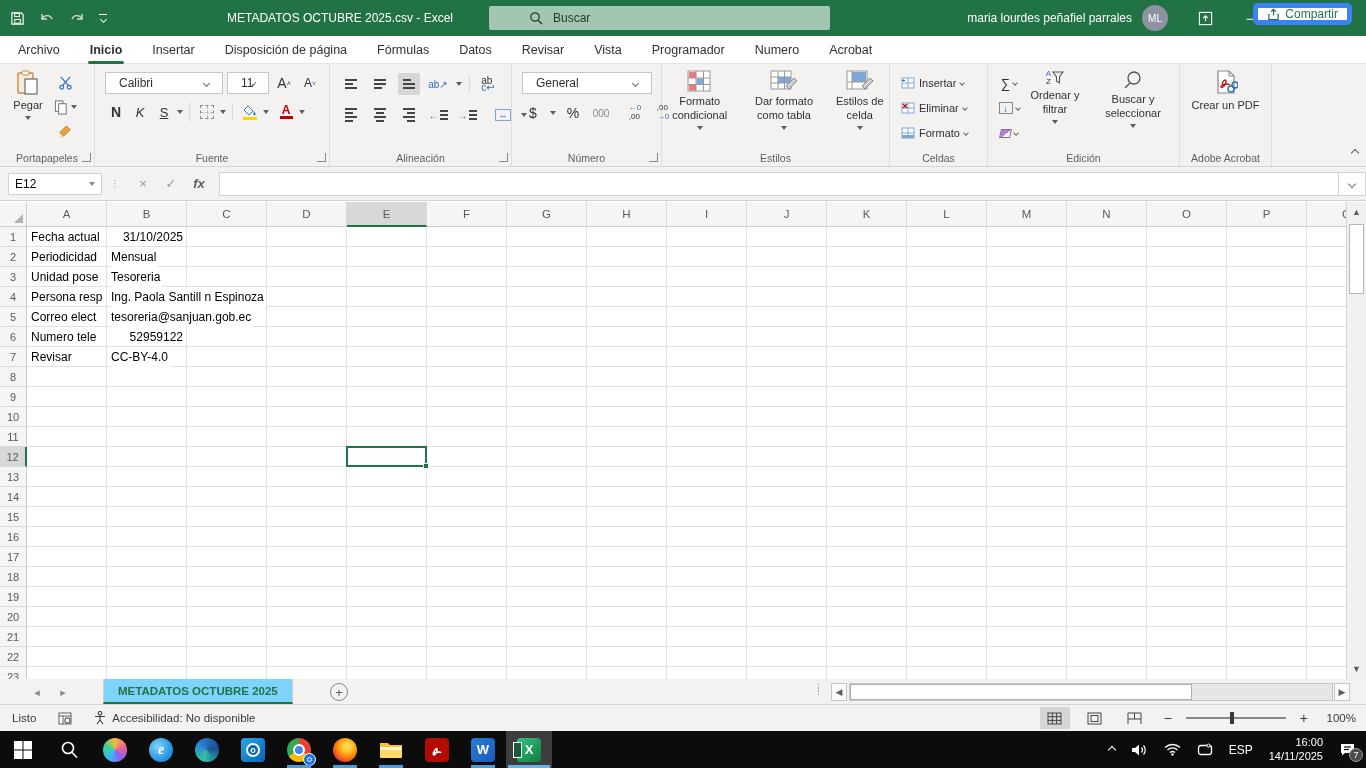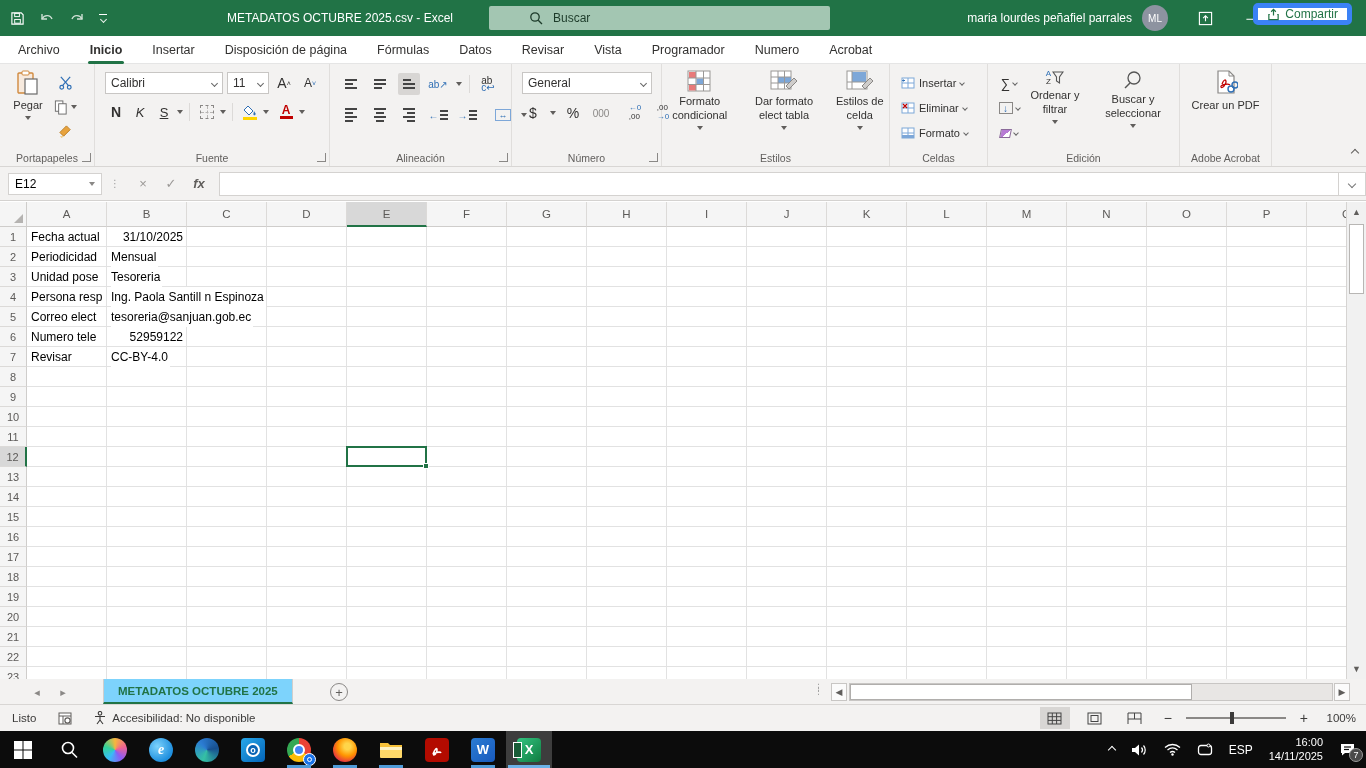--- a/index.html
+++ b/index.html
@@ -28,21 +28,21 @@
   #share-btn { position:absolute; right:14px; top:3px; height:22px; border:5px solid #3b82f6; border-radius:5px; display:flex; align-items:center; gap:5px; padding:0 9px; color:#217346; font-size:12px; cursor:pointer; background:#fff; }
 
   
   #ribbon { position:absolute; left:0; top:64px; width:1366px; height:103px; background:#f3f2f1; border-bottom:1px solid #d8d6d4; font-size:11px; color:#323130; }
   .grp { position:absolute; top:0; height:102px; border-right:1px solid #e0dedc; }
   .grp-label { position:absolute; bottom:2px; left:0; right:0; text-align:center; color:#605e5c; font-size:10.5px; }
   .launcher { position:absolute; right:3px; bottom:4px; width:9px; height:9px; border-right:1.2px solid #8a8886; border-bottom:1.2px solid #8a8886; cursor:pointer; }
   .bigbtn { display:flex; flex-direction:column; align-items:center; justify-content:flex-start; gap:3px; padding-top:6px; height:84px; cursor:pointer; text-align:center; line-height:1.25; }
   .dd { display:inline-block; border-left:3.5px solid transparent; border-right:3.5px solid transparent; border-top:4px solid #605e5c; vertical-align:middle; }
   .sbtn { display:inline-flex; align-items:center; justify-content:center; height:22px; min-width:22px; cursor:pointer; border-radius:2px; }
-  .combo { background:#fff; border:1px solid #c8c6c4; height:22px; display:flex; align-items:center; justify-content:space-between; padding:0 5px; font-size:12px; cursor:pointer; }
+  .combo { background:#fff; border:1px solid #c8c6c4; height:22px; display:flex; align-items:center; justify-content:space-between; padding:0 13px; font-size:12px; cursor:pointer; }
   .bars { display:inline-flex; flex-direction:column; gap:2.5px; }
   .bars i { display:block; height:1.6px; background:#444; }
   .mini-col { display:flex; flex-direction:column; gap:2px; justify-content:flex-start; padding-top:8px; }
   .lblrow { display:flex; align-items:center; gap:4px; height:22px; cursor:pointer; padding:0 3px; }
   .two { display:flex; flex-direction:column; font-size:8px; line-height:1.1; color:#333; }
 
   
   #formulabar { position:absolute; left:0; top:167px; width:1366px; height:34px; background:#f3f2f1; border-bottom:1px solid #d4d2d0; display:flex; align-items:center; }
   #namebox { width:94px; height:22px; background:#fff; border:1px solid #d4d2d0; margin-left:8px; display:flex; align-items:center; justify-content:space-between; padding:0 6px; font-size:12px; cursor:pointer; }
   .fdots { color:#a0a0a0; margin:0 8px; font-size:10px; letter-spacing:1px; }
@@ -407,21 +407,21 @@
         <div class="bigbtn" style="width:86px;">
           <svg width="28" height="22" viewBox="0 0 28 22">
               <rect x="1" y="1" width="20" height="18" fill="#fff" stroke="#9a9896"></rect>
               <rect x="8" y="7" width="13" height="6" fill="#7da7d8"></rect>
               <line x1="1" y1="7" x2="21" y2="7" stroke="#9a9896"></line>
               <line x1="1" y1="13" x2="21" y2="13" stroke="#9a9896"></line>
               <line x1="8" y1="1" x2="8" y2="19" stroke="#9a9896"></line>
               <line x1="14.5" y1="1" x2="14.5" y2="19" stroke="#9a9896"></line>
               <path d="M16 16 L24 8 L27 11 L19 19 Z" fill="#cfcdcb" stroke="#8a8886"></path>
             </svg>
-          <span>Dar formato elect tabla</span>
+          <span>Dar formato como tabla</span>
           <span class="dd"></span>
         </div>
         <div class="bigbtn" style="width:62px;">
           <svg width="28" height="22" viewBox="0 0 28 22">
               <rect x="1" y="1" width="20" height="18" fill="#fff" stroke="#9a9896"></rect>
               <rect x="6" y="2" width="14" height="10" fill="#7da7d8"></rect>
               <line x1="6" y1="1" x2="6" y2="19" stroke="#9a9896"></line>
               <line x1="1" y1="12" x2="21" y2="12" stroke="#9a9896"></line>
               <path d="M16 16 L24 8 L27 11 L19 19 Z" fill="#cfcdcb" stroke="#8a8886"></path>
             </svg>

